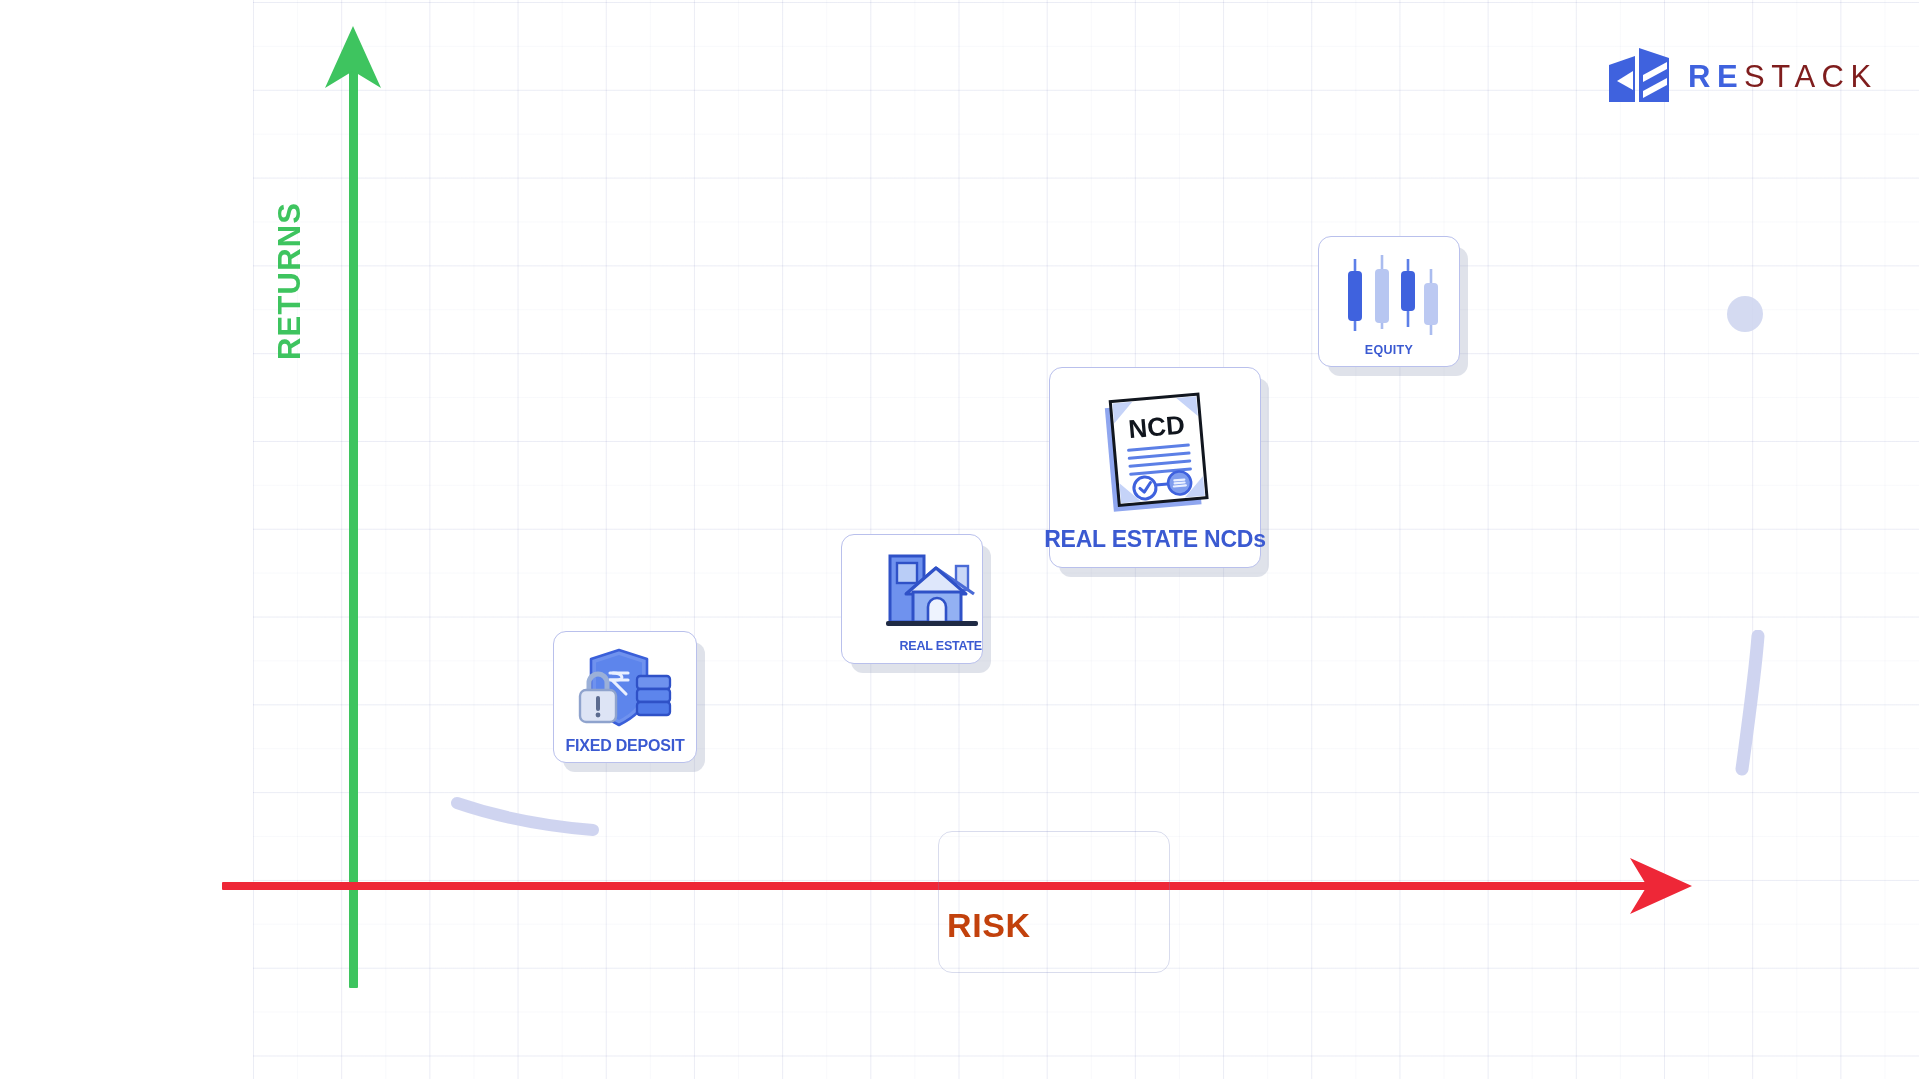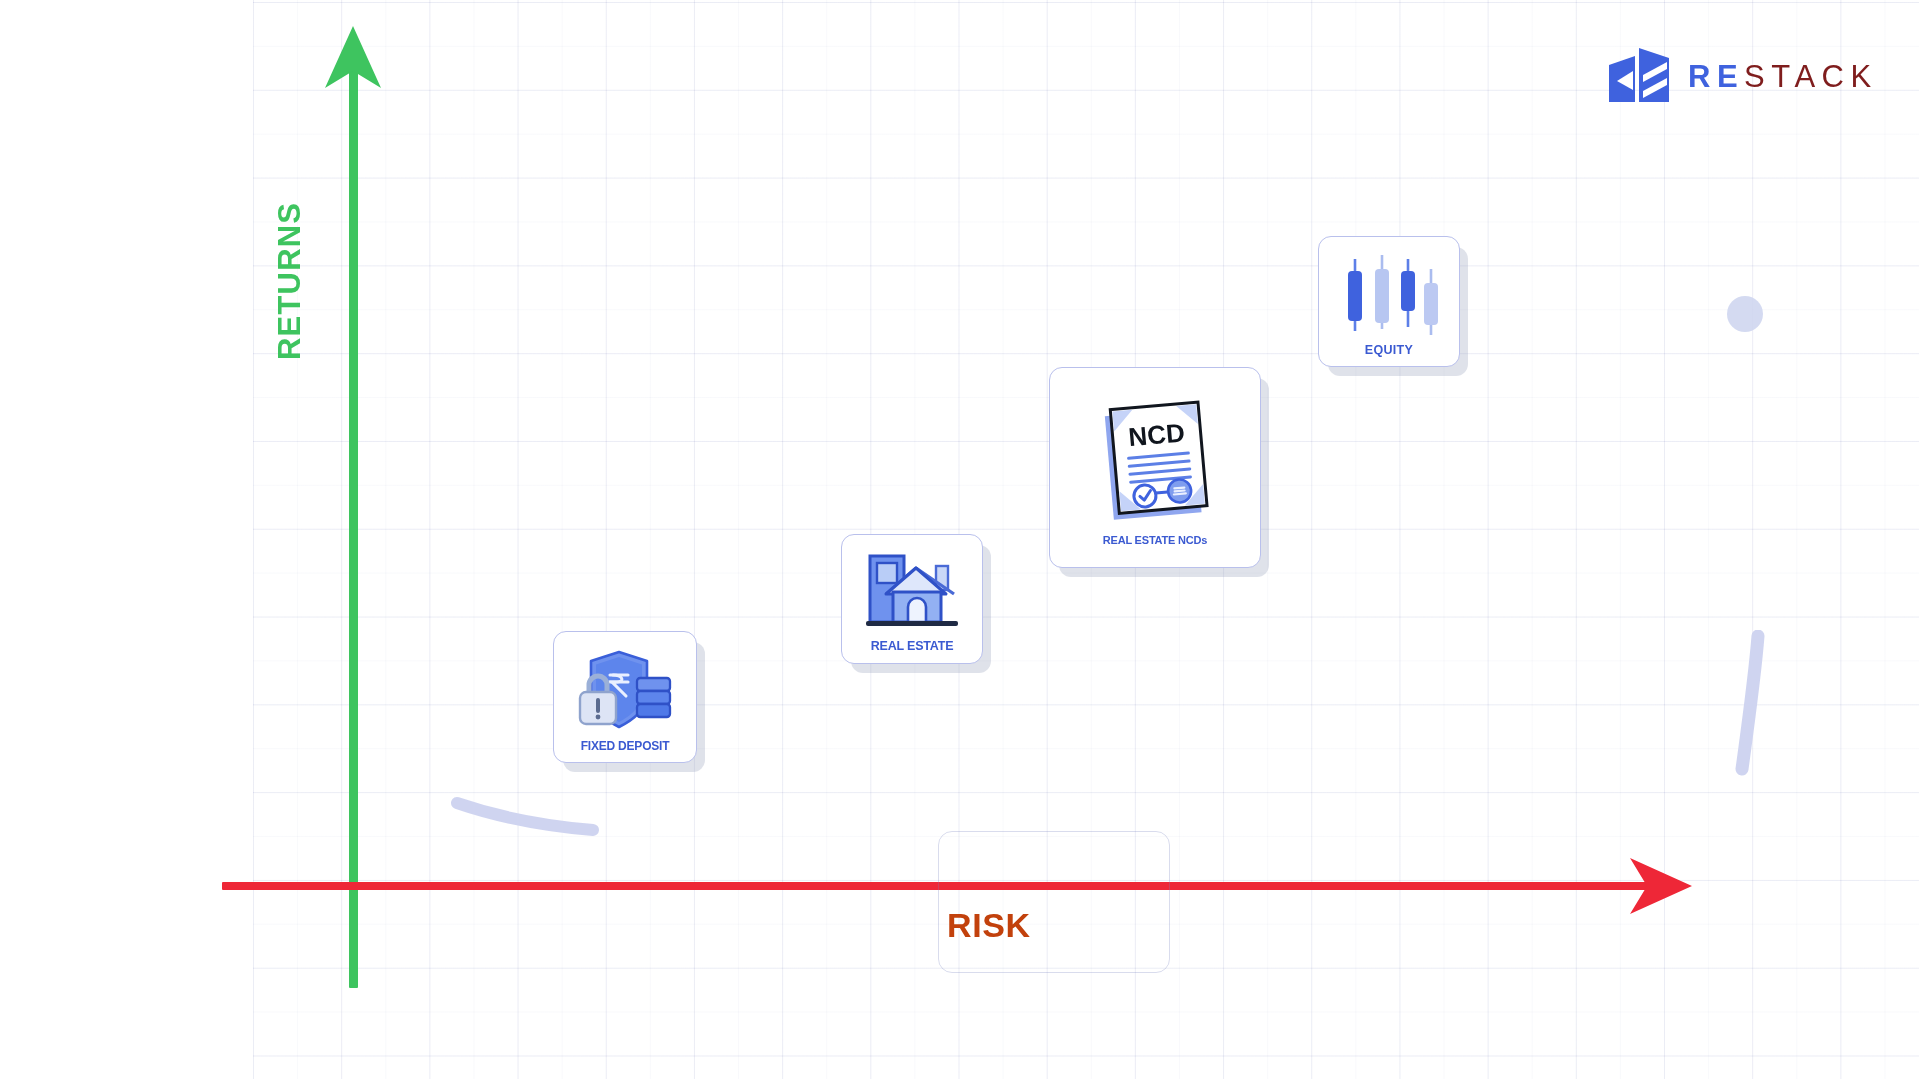--- a/index.html
+++ b/index.html
@@ -164,35 +164,36 @@
     text-align: center;
     white-space: nowrap;
     letter-spacing: -0.2px;
   }
 
   #card-fixed-deposit {
     left: 553px; top: 631px;
     width: 144px; height: 132px;
     padding-top: 6px;
   }
-  #card-fixed-deposit .card-label { font-size: 12px; margin-top: 5px; }
+  #card-fixed-deposit .card-label { font-size: 16px; margin-top: 5px; }
 
   #card-real-estate {
     left: 841px; top: 534px;
     width: 142px; height: 130px;
     padding-top: 4px;
+    align-items: flex-end;
   }
   #card-real-estate .card-label { font-size: 12.5px; margin-top: 5px; }
 
   #card-real-estate-ncds {
     left: 1049px; top: 367px;
     width: 212px; height: 201px;
     padding-top: 8px;
   }
-  #card-real-estate-ncds .card-label { font-size: 11px; margin-top: 8px; }
+  #card-real-estate-ncds .card-label { font-size: 23px; margin-top: 8px; }
 
   #card-equity {
     left: 1318px; top: 236px;
     width: 142px; height: 131px;
     padding-top: 6px;
   }
   #card-equity .card-label { font-size: 12.5px; margin-top: 4px; letter-spacing: 0.3px; }
 
   
   #brand {

